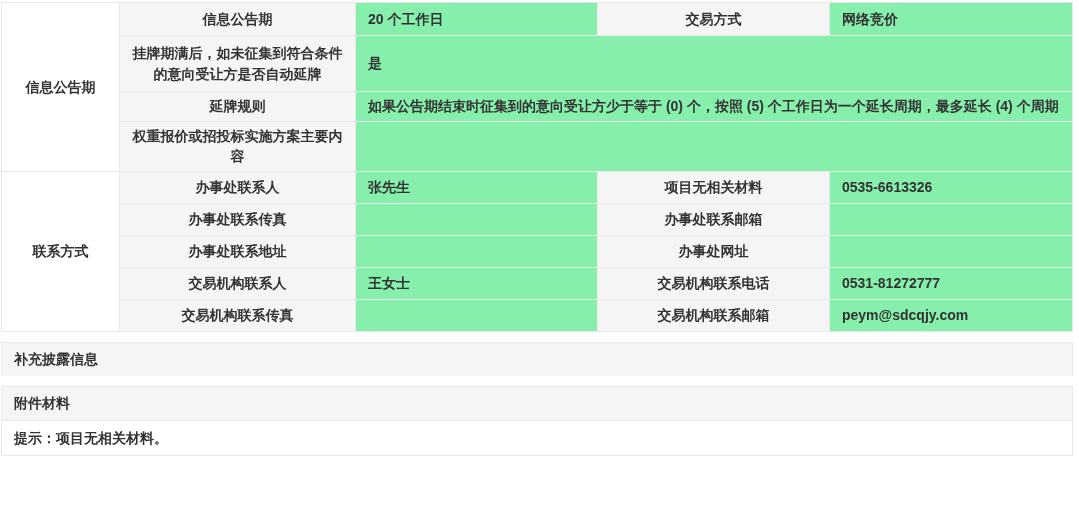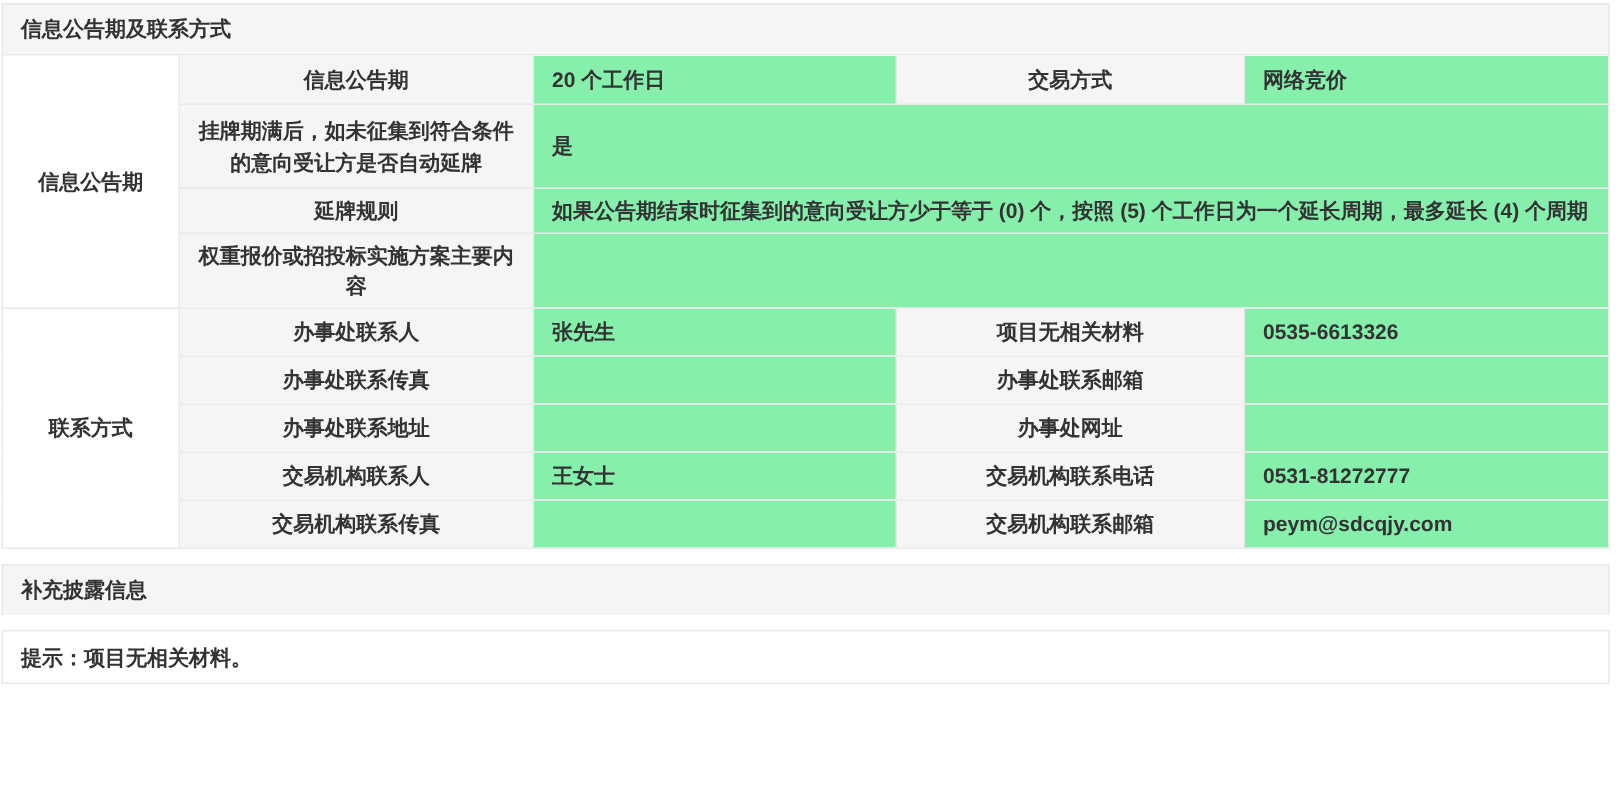--- a/index.html
+++ b/index.html
@@ -44,21 +44,20 @@
   }
   .content-row.center { text-align: center; height: 33px; line-height: 32px; }
   .content-row.left { text-align: left; height: 36px; line-height: 35px; padding: 0 12px; font-weight: bold; }
 </style>
 </head>
 <body>
 
 <div class="wrap">
 
   <div class="section">
-    <div class="bar">信息公告期及联系方式</div>
     <table class="info">
       <colgroup>
         <col style="width:118px">
           <col style="width:236px">
           <col style="width:242px">
           <col style="width:232px">
           <col>
       </colgroup>
       <tbody>
         <tr class="h33">
@@ -113,16 +112,17 @@
         </tr>
       </tbody>
     </table>
   </div>
 
   <div class="section">
     <div class="bar">补充披露信息</div>
   </div>
 
   <div class="section">
+    <div class="bar">附件材料</div>
     <div class="content-row left">提示：项目无相关材料。</div>
   </div>
 
 </div>
 
 </body></html>

